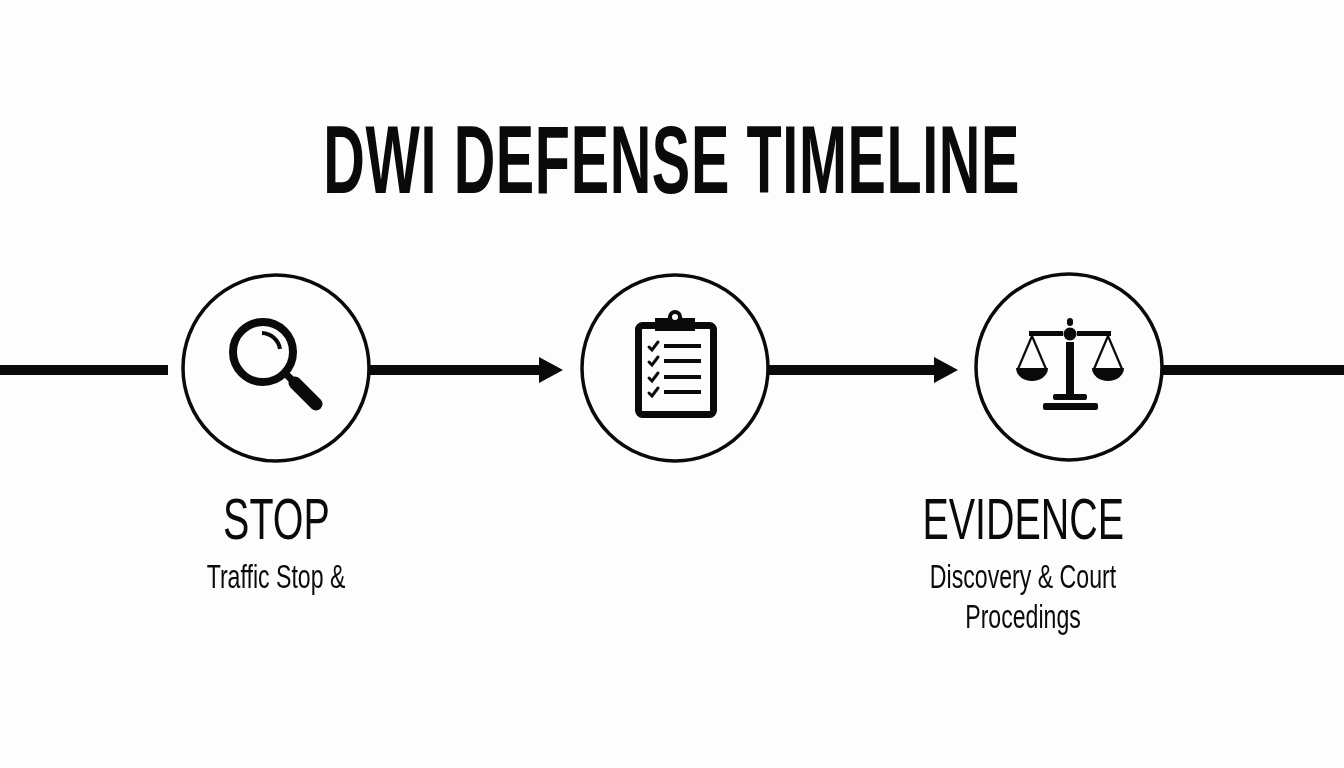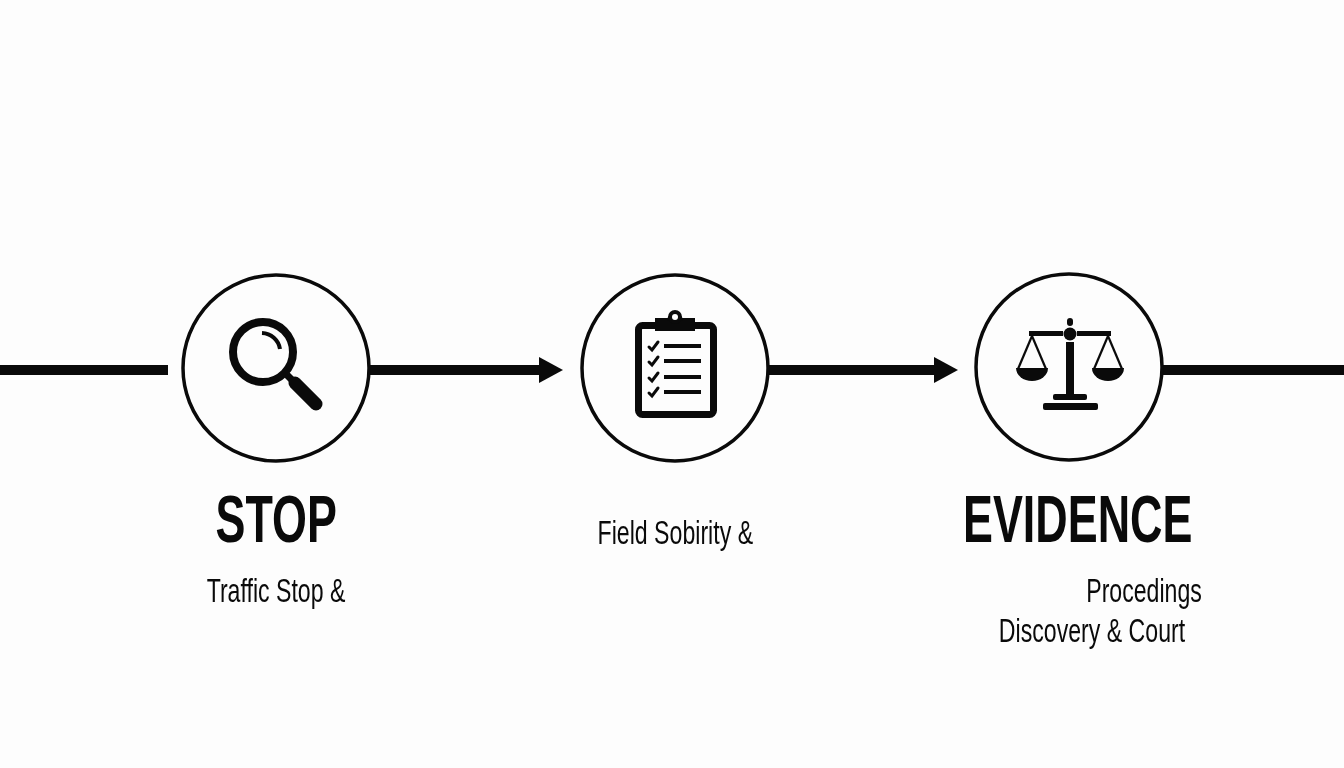--- a/index.html
+++ b/index.html
@@ -11,32 +11,33 @@
   }
   .canvas { position: absolute; left: 0; top: 0; width: 1344px; height: 768px; }
   .title {
     position: absolute; left: 0; top: 112px; width: 1344px;
     text-align: center; font-weight: bold; font-size: 96px; line-height: 96px;
     letter-spacing: 1px; white-space: nowrap;
   }
   .title span { display: inline-block; transform: scaleX(0.6); transform-origin: center; }
   .stage { position: absolute; width: 320px; text-align: center; }
   .stage-heading {
-    font-weight: bold; font-size: 66px; line-height: 58px; white-space: nowrap;
+    font-weight: normal; font-size: 58px; line-height: 58px; white-space: nowrap;
   }
   .stage-heading span, .stage-desc span { display: inline-block; transform: scaleX(0.68); transform-origin: center; }
-  .stage-desc { font-size: 34px; line-height: 40px; white-space: nowrap; margin-top: 22px; }
+  .stage-desc { font-size: 34px; line-height: 40px; white-space: nowrap; margin-top: 8px; }
   .stage-desc div { height: 40px; }
   svg.icons { position: absolute; left: 0; top: 0; }
 </style>
 </head>
 <body>
 
 <div class="canvas">
 
+  <div class="title"><span>DWI DEFENSE TIMELINE</span></div>
 
   <svg class="icons" width="1344" height="768" viewBox="0 0 1344 768">
 
     <g fill="#0a0a0a">
       <rect x="0" y="365" width="168" height="10"></rect>
       <g>
         <rect x="369" y="365" width="172" height="10"></rect>
         <polygon points="539,357 563,370 539,383"></polygon>
       </g>
       <g>
@@ -103,25 +104,24 @@
 
   <div class="stage" style="left:116px; top:490px;">
     <div class="stage-heading"><span>STOP</span></div>
     <div class="stage-desc">
       <div><span>Traffic Stop &amp;</span></div>
     </div>
   </div>
 
   <div class="stage" style="left:515px; top:490px;">
     <div class="stage-desc">
-      <div><span>Field Sobirity &amp;</span></div>
     </div>
   </div>
 
-  <div class="stage" style="left:909px; top:490px;text-align:right;">
+  <div class="stage" style="left:863px; top:490px;">
     <div class="stage-heading"><span>EVIDENCE</span></div>
     <div class="stage-desc">
+      <div><span>Discovery &amp; Court</span></div>
       <div><span>Procedings</span></div>
-      <div><span>Discovery &amp; Court</span></div>
     </div>
   </div>
 
 </div>
 
 </body></html>

